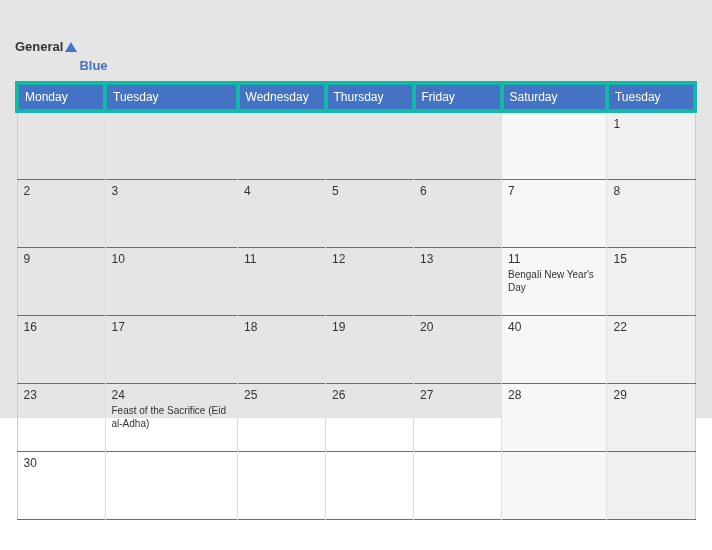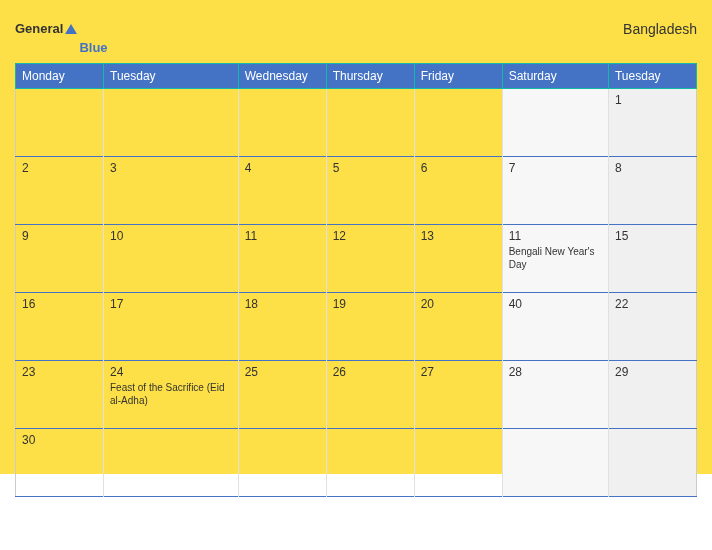--- a/index.html
+++ b/index.html
@@ -5,23 +5,23 @@
     * { margin: 0; padding: 0; box-sizing: border-box; }
     body {
       font-family: Arial, sans-serif;
       background: #fff;
       width: 712px;
       height: 550px;
       overflow: hidden;
     }
     .page {
       width: 712px;
-      height: 474px;
-      background: #fde047;
-      padding: 2px 15px;
+      height: 418px;
+      background: #e5e5e5;
+      padding: 20px 15px;
     }
     .header {
       display: flex;
       align-items: center;
       justify-content: space-between;
       margin-bottom: 8px;
     }
     .logo {
       display: flex;
       align-items: center;
@@ -67,21 +67,21 @@
       border-collapse: collapse;
       border: 1px solid #ccc;
     }
     .calendar thead tr th {
       background: #4472c4;
       color: #fff;
       font-size: 12px;
       font-weight: normal;
       padding: 5px 6px;
       text-align: left;
-      border: 1px solid #14b8a6;
+      border: 4px solid #14b8a6;
     }
     .calendar tbody tr {
       border-bottom: 1px solid #4472c4;
     }
     .calendar tbody tr td {
       vertical-align: top;
       padding: 4px 6px;
       font-size: 12px;
       color: #333;
       border-right: 1px solid #e0e0e0;
@@ -119,21 +119,20 @@
 </head>
 <body>
 <div class="page">
 
   <div class="header">
     <div class="logo">
       <span class="logo-general">General</span>
       <span class="logo-triangle"></span>
       <span class="logo-blue">Blue</span>
     </div>
-    <div class="country">Bangladesh</div>
   </div>
 
   <table class="calendar">
     <thead>
       <tr>
         <th>Monday</th>
         <th>Tuesday</th>
         <th>Wednesday</th>
         <th>Thursday</th>
         <th>Friday</th>

